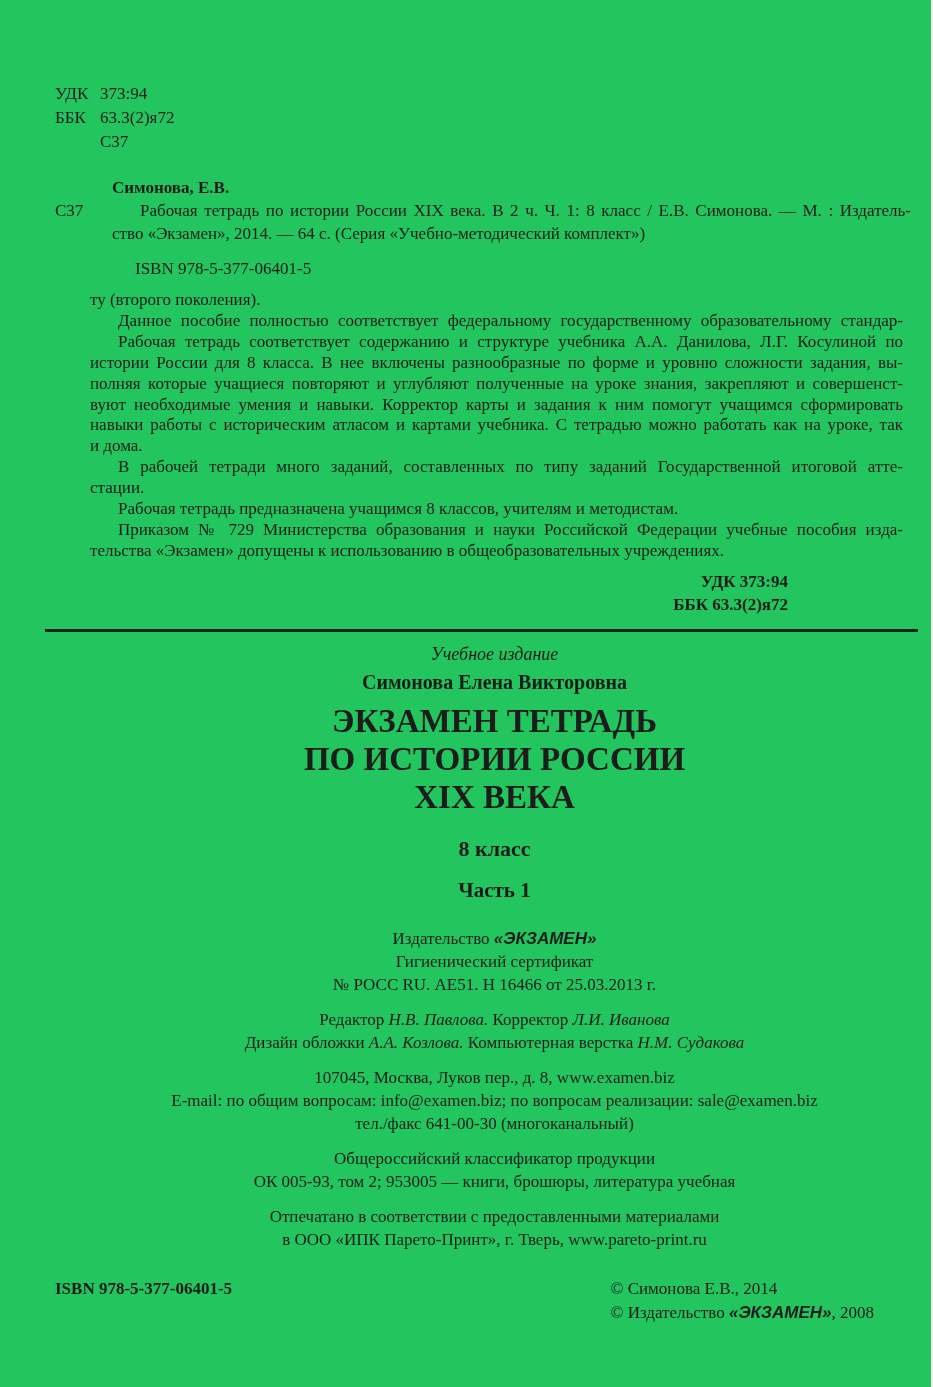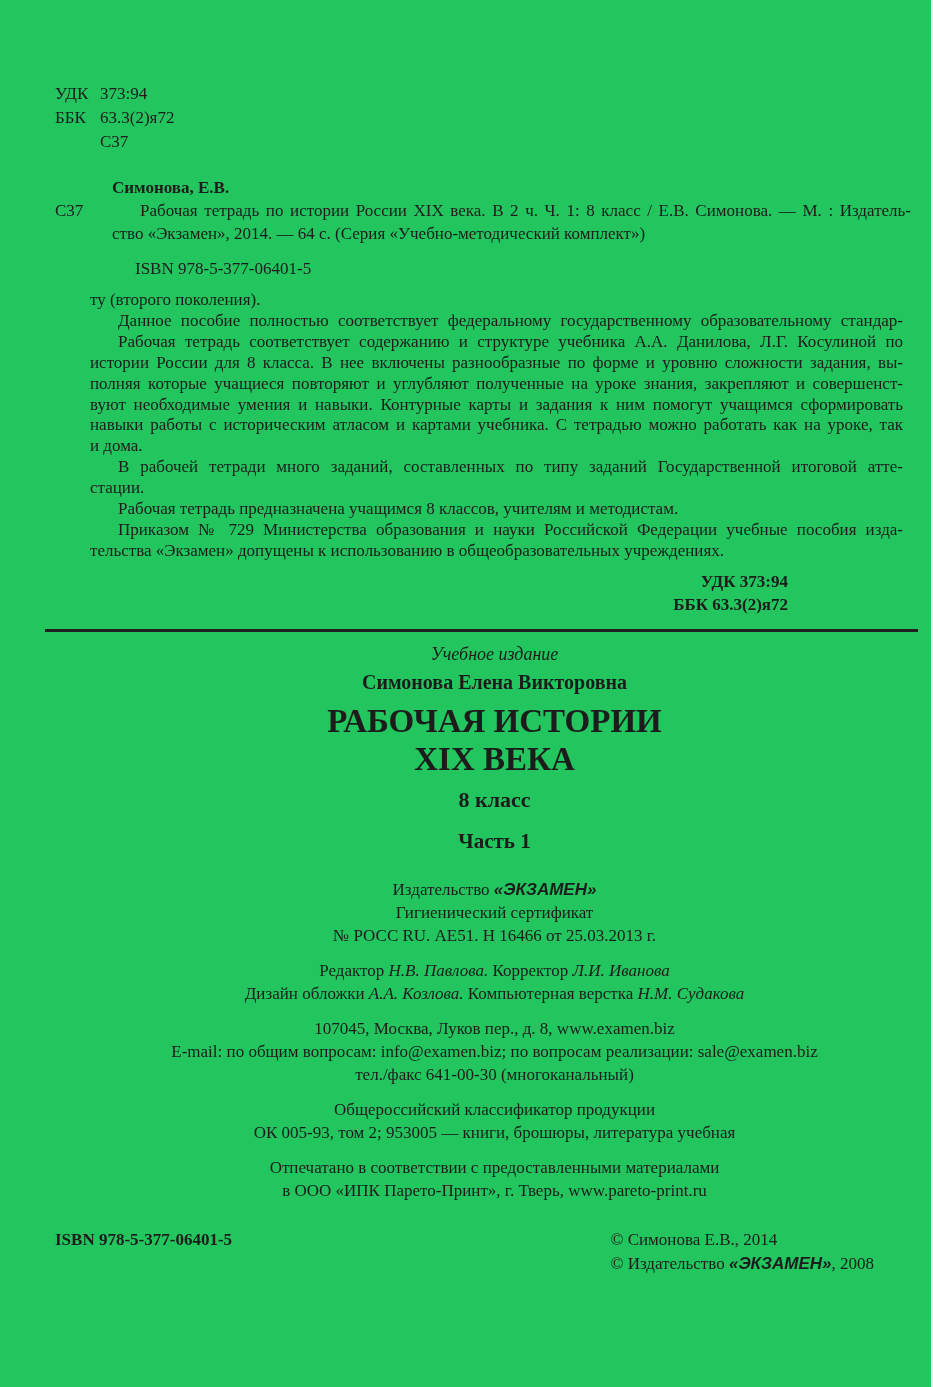--- a/index.html
+++ b/index.html
@@ -32,21 +32,21 @@
   .pline.last { text-align-last: left; }
   
   .codes-bottom { text-align: right; padding-right: 143px; font-weight: bold; line-height: 23px; margin-top: 8px; }
   
   .rule { border: none; border-top: 3px solid #1f1f1f; margin: 13px 13px 0 45px; }
   
   .center-col { text-align: center; padding-left: 58px; }
   .edition-type { font-style: italic; font-size: 18px; margin-top: 12px; }
   .author-full { font-weight: bold; font-size: 20px; margin-top: 6px; }
   .main-title { font-weight: bold; font-size: 33px; line-height: 38px; margin-top: 8px; }
-  .grade { font-weight: bold; font-size: 22px; margin-top: 9px; }
+  .grade { font-weight: bold; font-size: 22px; margin-top: 20px; }
   .part { font-weight: bold; font-size: 21px; margin-top: 16px; }
   .group { margin-top: 12px; line-height: 23px; }
   .group.first-group { margin-top: 24px; }
   .brand { font-family: "Liberation Sans", sans-serif; font-weight: bold; font-style: italic; }
   .i { font-style: italic; }
   
   .footer { display: flex; justify-content: space-between; align-items: flex-start; margin: 26px 57px 0 55px; }
   .footer-isbn { font-weight: bold; line-height: 24px; }
   .copyright { text-align: left; line-height: 24px; }
 </style>
@@ -75,21 +75,21 @@
 
   <div class="annotation">
     <div class="para">
         <div class="pline last">ту (второго поколения).</div>
         <div class="pline first">Данное пособие полностью соответствует федеральному государственному образовательному стандар-</div>
       </div>
     <div class="para">
         <div class="pline first">Рабочая тетрадь соответствует содержанию и структуре учебника А.А. Данилова, Л.Г. Косулиной по</div>
         <div class="pline">истории России для 8 класса. В нее включены разнообразные по форме и уровню сложности задания, вы-</div>
         <div class="pline">полняя которые учащиеся повторяют и углубляют полученные на уроке знания, закрепляют и совершенст-</div>
-        <div class="pline">вуют необходимые умения и навыки. Контурные карты и задания к ним помогут учащимся сформировать</div>
+        <div class="pline">вуют необходимые умения и навыки. Корректор карты и задания к ним помогут учащимся сформировать</div>
         <div class="pline">навыки работы с историческим атласом и картами учебника. С тетрадью можно работать как на уроке, так</div>
         <div class="pline last">и дома.</div>
       </div>
     <div class="para">
         <div class="pline first">В рабочей тетради много заданий, составленных по типу заданий Государственной итоговой атте-</div>
         <div class="pline last">стации.</div>
       </div>
     <div class="para">
         <div class="pline first last">Рабочая тетрадь предназначена учащимся 8 классов, учителям и методистам.</div>
       </div>
@@ -103,21 +103,22 @@
     <div>УДК 373:94</div>
     <div>ББК 63.3(2)я72</div>
   </div>
 
   <hr class="rule">
 
   <div class="center-col">
     <div class="edition-type">Учебное издание</div>
     <div class="author-full">Симонова Елена Викторовна</div>
     <div class="main-title">
-      <div>РАБОЧАЯ ИСТОРИИ</div>
+      <div>ЭКЗАМЕН ТЕТРАДЬ</div>
+      <div>ПО ИСТОРИИ РОССИИ</div>
       <div>XIX ВЕКА</div>
     </div>
     <div class="grade">8 класс</div>
     <div class="part">Часть 1</div>
 
     <div class="group first-group">
       <div><span>Издательство </span><span class="brand">«ЭКЗАМЕН»</span></div>
       <div>Гигиенический сертификат</div>
       <div>№ РОСС RU. АЕ51. Н 16466 от 25.03.2013 г.</div>
     </div>

